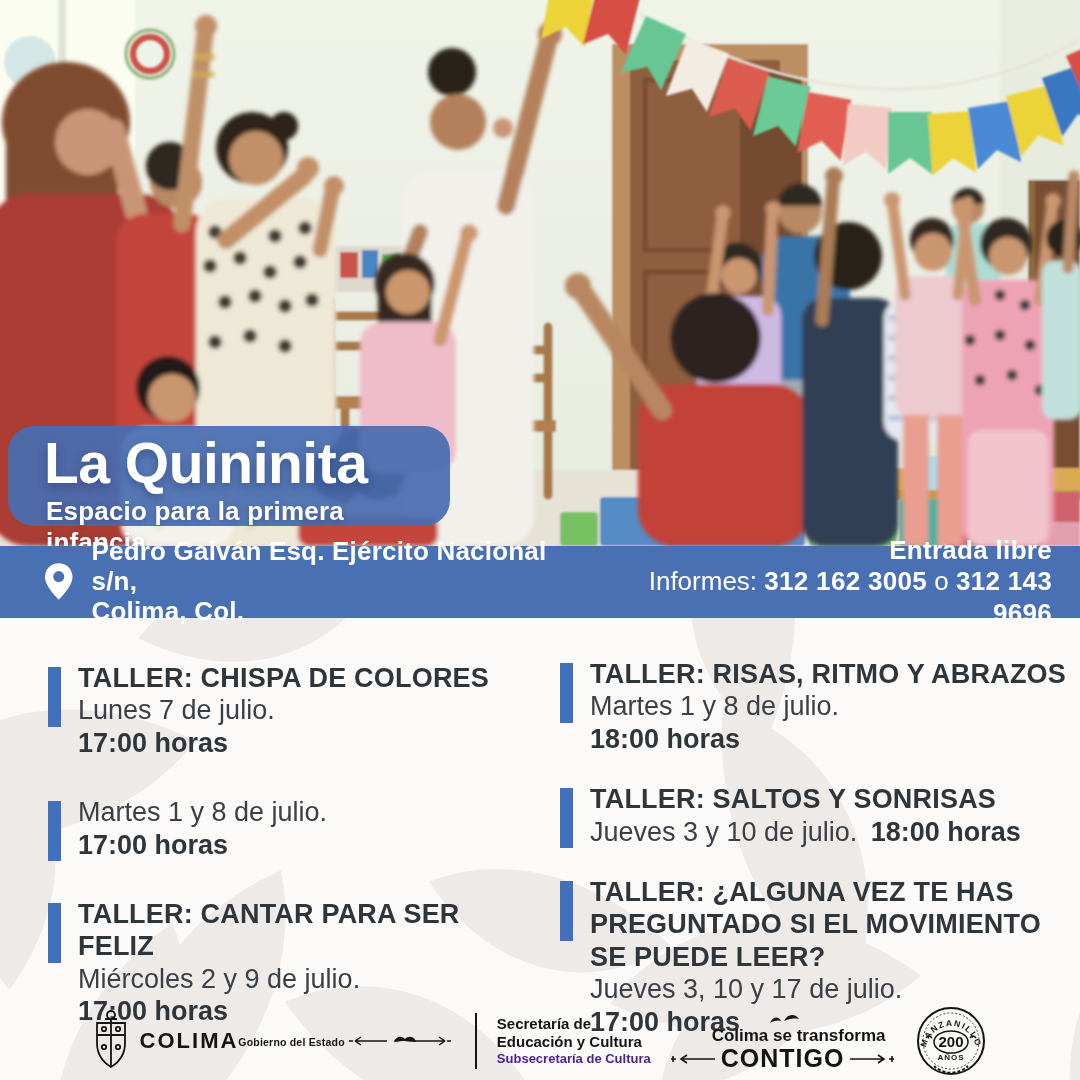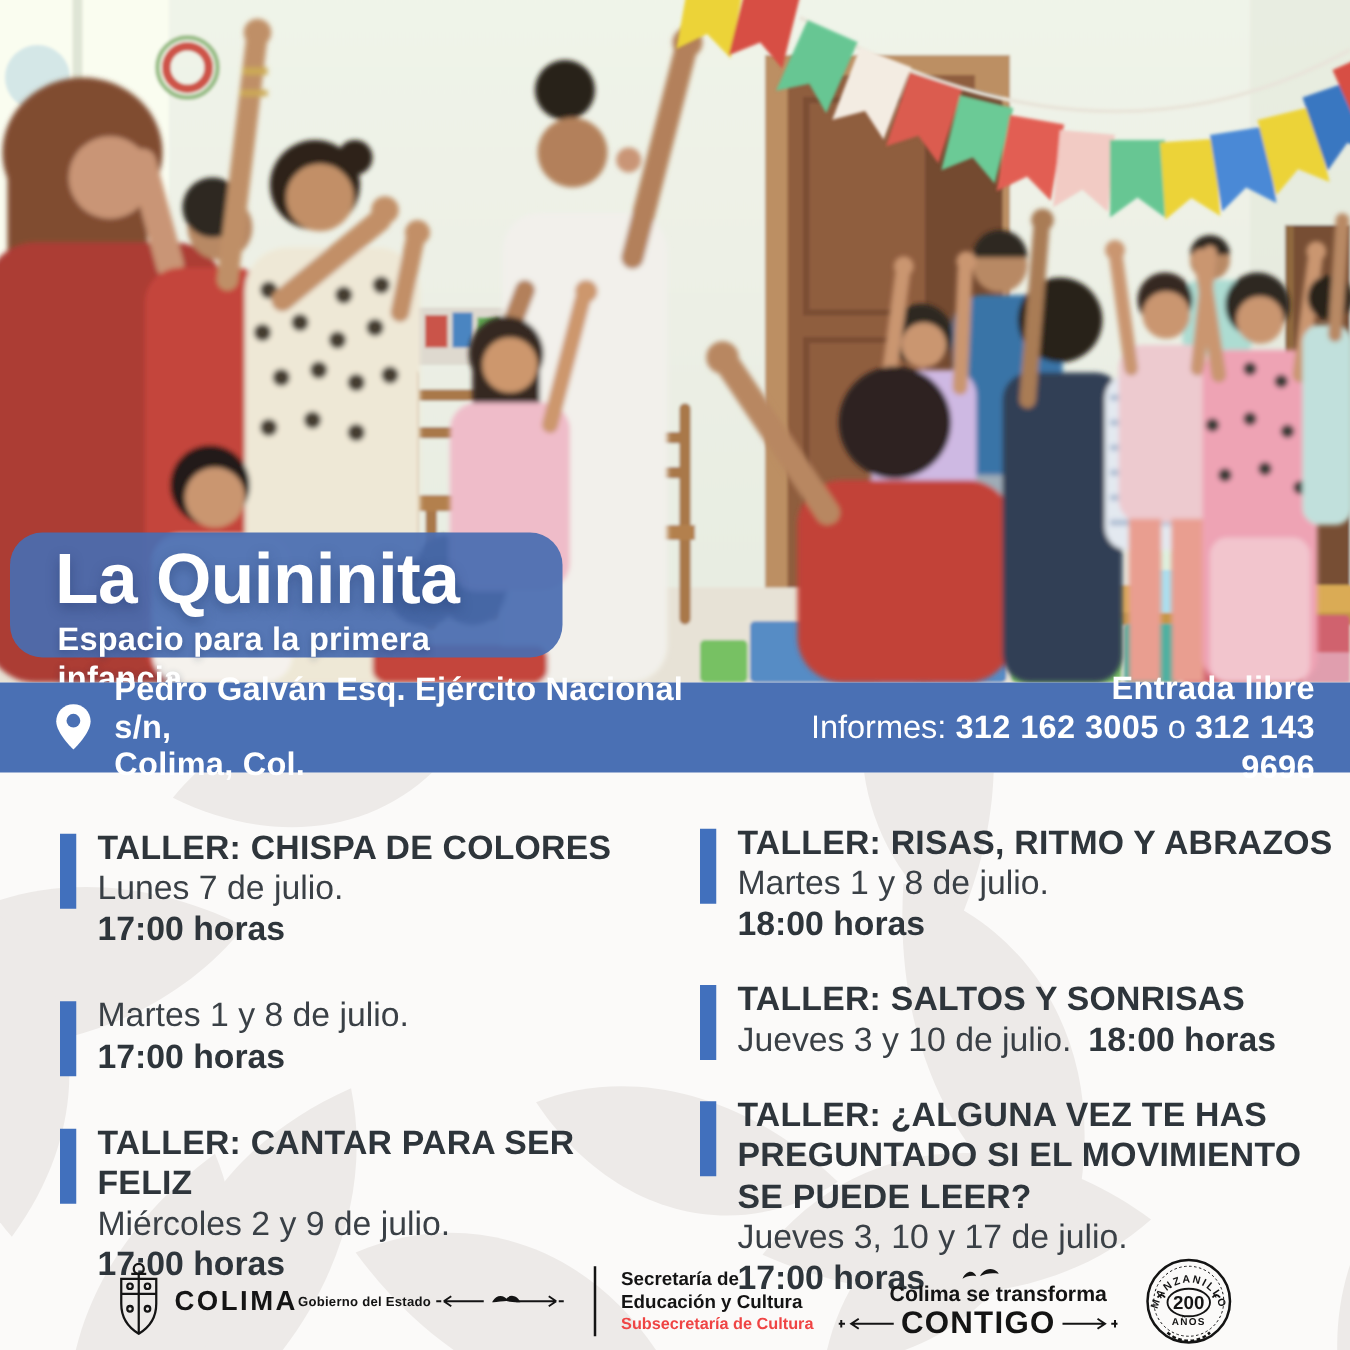--- a/index.html
+++ b/index.html
@@ -53,21 +53,21 @@
   
   .footer{position:absolute;left:0;top:1002px;width:1080px;height:78px;z-index:2;
           display:flex;justify-content:center;align-items:center;gap:20px;color:#141414;}
   .logo-colima{display:flex;align-items:center;gap:10px;}
   .colima-text{display:flex;align-items:center;line-height:1;justify-content:space-between;}
   .colima-name{font-size:22px;font-weight:bold;letter-spacing:2px;}
   .colima-tag{font-size:10.5px;font-weight:bold;margin-top:2px;letter-spacing:.2px;}
   .v-divider{width:2px;height:56px;background:#141414;}
   .logo-secretaria{display:flex;flex-direction:column;line-height:1.15;}
   .sec-l1,.sec-l2{font-size:15px;font-weight:bold;}
-  .sec-l3{font-size:13px;font-weight:bold;margin-top:2px;color:#ef4444;}
+  .sec-l3{font-size:13px;font-weight:bold;margin-top:2px;color:#4c1d95;}
   .logo-transforma{display:flex;flex-direction:column;align-items:center;line-height:1;}
   .trans-l1{font-size:17px;font-weight:bold;margin-top:1px;margin-left:32px;}
   .contigo-row{display:flex;align-items:center;gap:4px;margin-top:2px;}
   .trans-l2{font-size:25px;font-weight:bold;letter-spacing:1px;}
 </style>
 </head>
 <body>
 
 <div class="poster">
 

